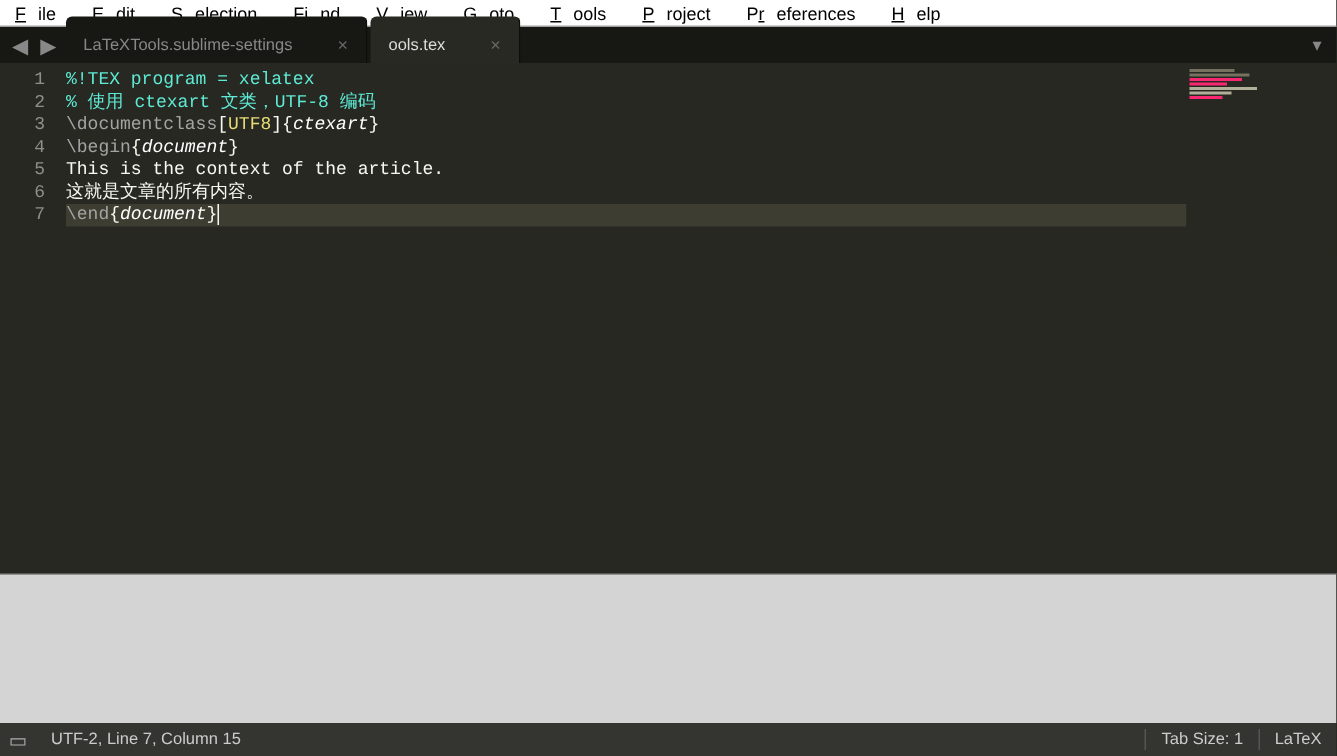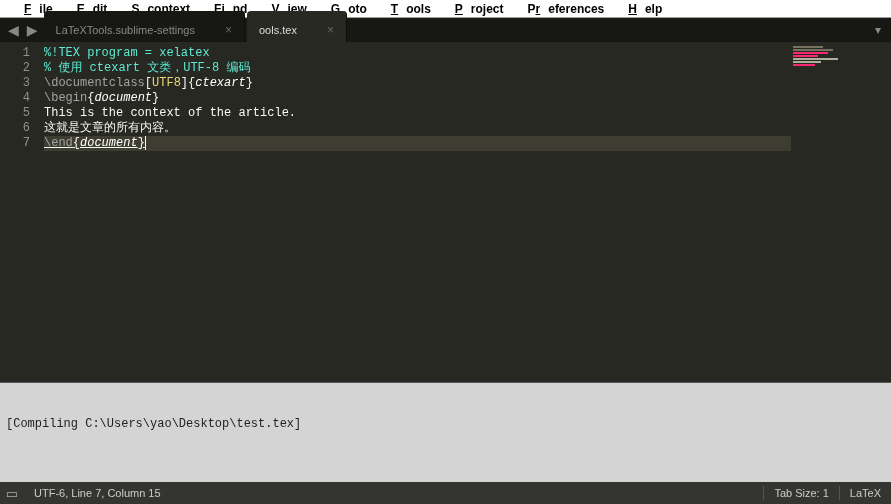--- a/index.html
+++ b/index.html
@@ -7,23 +7,22 @@
   width: 891px; height: 504px;
   font-family: "Segoe UI", Tahoma, sans-serif;
   font-size: 12px;
   background: #282923;
   overflow: hidden;
   display: flex; flex-direction: column;
 }
 .menubar {
   background: #fff; color: #000;
   display: flex; align-items: center;
-  height: 18px; padding: 0 16px;
+  height: 18px; padding: 0 2px;
   border-bottom: 1px solid #a0a0a0;
-  font-weight: bold;
 }
 .menubar span { padding: 1px 8px; cursor: default; }
 .menubar span u { text-decoration: underline; }
 .tabrow {
   background: #171814;
   display: flex; align-items: center;
   height: 24px;
   padding-left: 4px;
 }
 .navarrow {
@@ -59,21 +58,21 @@
   color: #8f908a; padding: 4px 8px 0 0;
   line-height: 15px; user-select: none;
 }
 .gutter div { height: 15px; }
 .code {
   flex: 1; padding: 4px 0 0 6px;
   color: #f8f8f2; line-height: 15px;
   white-space: pre;
 }
 .code .row { height: 15px; }
-.code .row.hl { background: #3e3d32; text-decoration: underline; }
+.code .row.hl { background: #3e3d32; }
 .c-comment { color: #5eead4; }
 .c-cmd { color: #a3a3a3; }
 .c-brack { color: #f8f8f2; }
 .c-opt { color: #e6db74; }
 .c-arg { color: #ffffff; font-style: italic; }
 .cursor { border-right: 1px solid #f8f8f0; }
 .minimap {
   width: 100px; background: #272822;
   display: flex; flex-direction: column;
   padding-top: 4px;
@@ -97,21 +96,21 @@
 .statusbar .seg { padding: 0 10px; }
 .statusbar .fill { flex: 1; }
 .statusbar .divider { width: 1px; height: 14px; background: #555; }
 </style>
 </head>
 <body>
 
 <div class="menubar">
   <span><u>F</u><span>ile</span></span>
   <span><u>E</u><span>dit</span></span>
-  <span><u>S</u><span>context</span></span>
+  <span><u>S</u><span>election</span></span>
   <span>F<u>i</u><span>nd</span></span>
   <span><u>V</u><span>iew</span></span>
   <span><u>G</u><span>oto</span></span>
   <span><u>T</u><span>ools</span></span>
   <span><u>P</u><span>roject</span></span>
   <span>P<u>r</u><span>eferences</span></span>
   <span><u>H</u><span>elp</span></span>
 </div>
 
 <div class="tabrow">
@@ -145,31 +144,30 @@
       <div class="mm" style="width: 40px; background: rgb(117, 113, 94);"></div>
       <div class="mm" style="width: 35px; background: rgb(249, 38, 114);"></div>
       <div class="mm" style="width: 25px; background: rgb(249, 38, 114);"></div>
       <div class="mm" style="width: 45px; background: rgb(176, 176, 154);"></div>
       <div class="mm" style="width: 28px; background: rgb(176, 176, 154);"></div>
       <div class="mm" style="width: 22px; background: rgb(249, 38, 114);"></div>
     </div>
 </div>
 
 <div class="console">
-  <div>[Compiling C:\Users\yao\Desktop\test.tex]</div>
   <div style="height:15px"></div>
   
   
   
 </div>
 
 <div class="statusbar">
   <span class="icon">▭</span>
   <span class="seg">
-    <span>UTF-6</span>,
+    <span>UTF-2</span>,
     <span>Line 7, Column 15</span>
   </span>
   <span class="fill"></span>
   <span class="divider"></span>
   <span class="seg">Tab Size: 1</span>
   <span class="divider"></span>
   <span class="seg">LaTeX</span>
 </div>
 
 </body></html>

